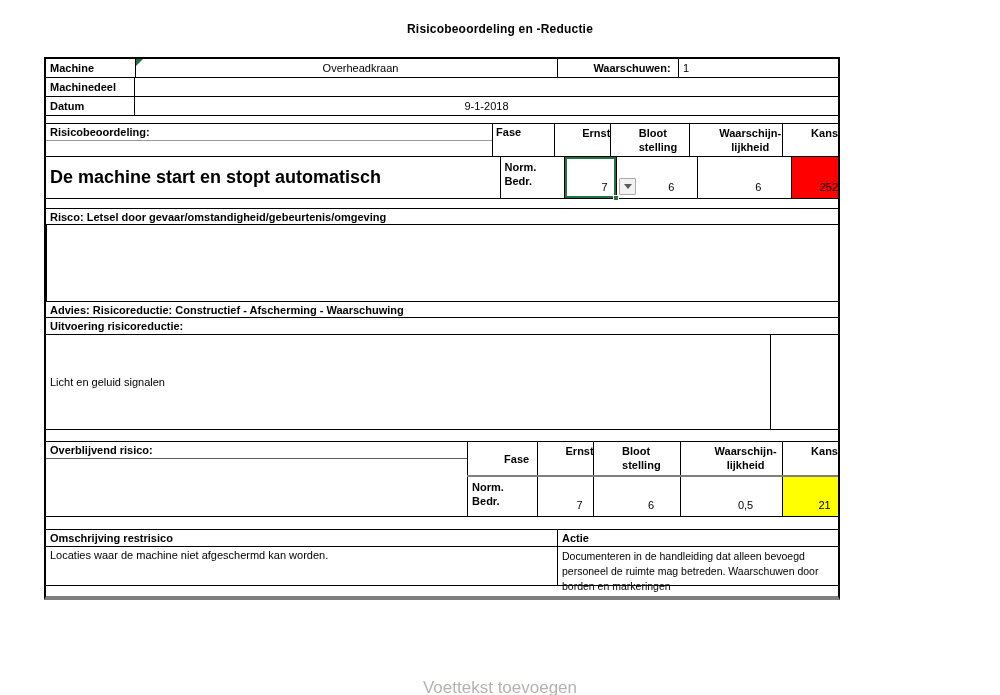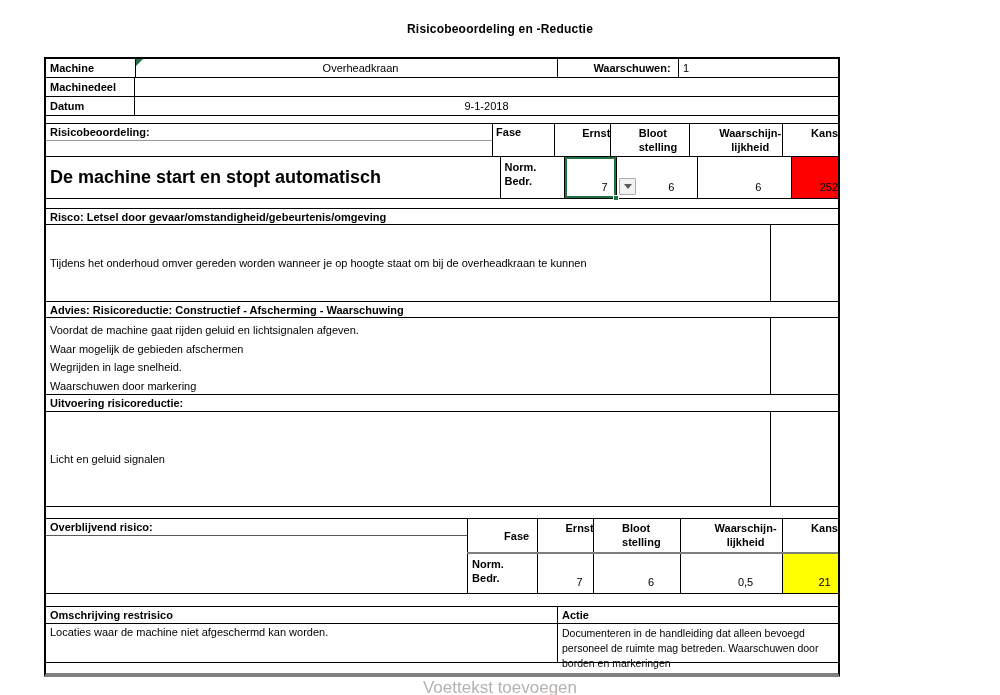--- a/index.html
+++ b/index.html
@@ -158,39 +158,27 @@
       </div>
     </div>
 
     <div class="row h-10"></div>
 
     <div class="row h-16">
       <div class="cell c-side vc pl b">Risco: Letsel door gevaar/omstandigheid/gebeurtenis/omgeving</div>
     </div>
 
     <div class="row h-77">
-      <div class="cell c-main vc pl">
-        <span>Tijdens het onderhoud omver gereden worden wanneer je op hoogte staat om bij de overheadkraan te kunnen</span>
-      </div>
       <div class="cell c-side bl"></div>
     </div>
 
     <div class="row h-16">
       <div class="cell c-side vc pl b">Advies: Risicoreductie: Constructief - Afscherming - Waarschuwing</div>
     </div>
 
-    <div class="row h-77">
-      <div class="cell c-main lines">
-        <div>Voordat de machine gaat rijden geluid en lichtsignalen afgeven.</div>
-        <div>Waar mogelijk de gebieden afschermen</div>
-        <div>Wegrijden in lage snelheid.</div>
-        <div>Waarschuwen door markering</div>
-      </div>
-      <div class="cell c-side bl"></div>
-    </div>
 
     <div class="row h-17">
       <div class="cell c-side vc pl b">Uitvoering risicoreductie:</div>
     </div>
 
     <div class="row h-95">
       <div class="cell c-main vc pl">
         <span>Licht en geluid signalen</span>
       </div>
       <div class="cell c-side bl"></div>

